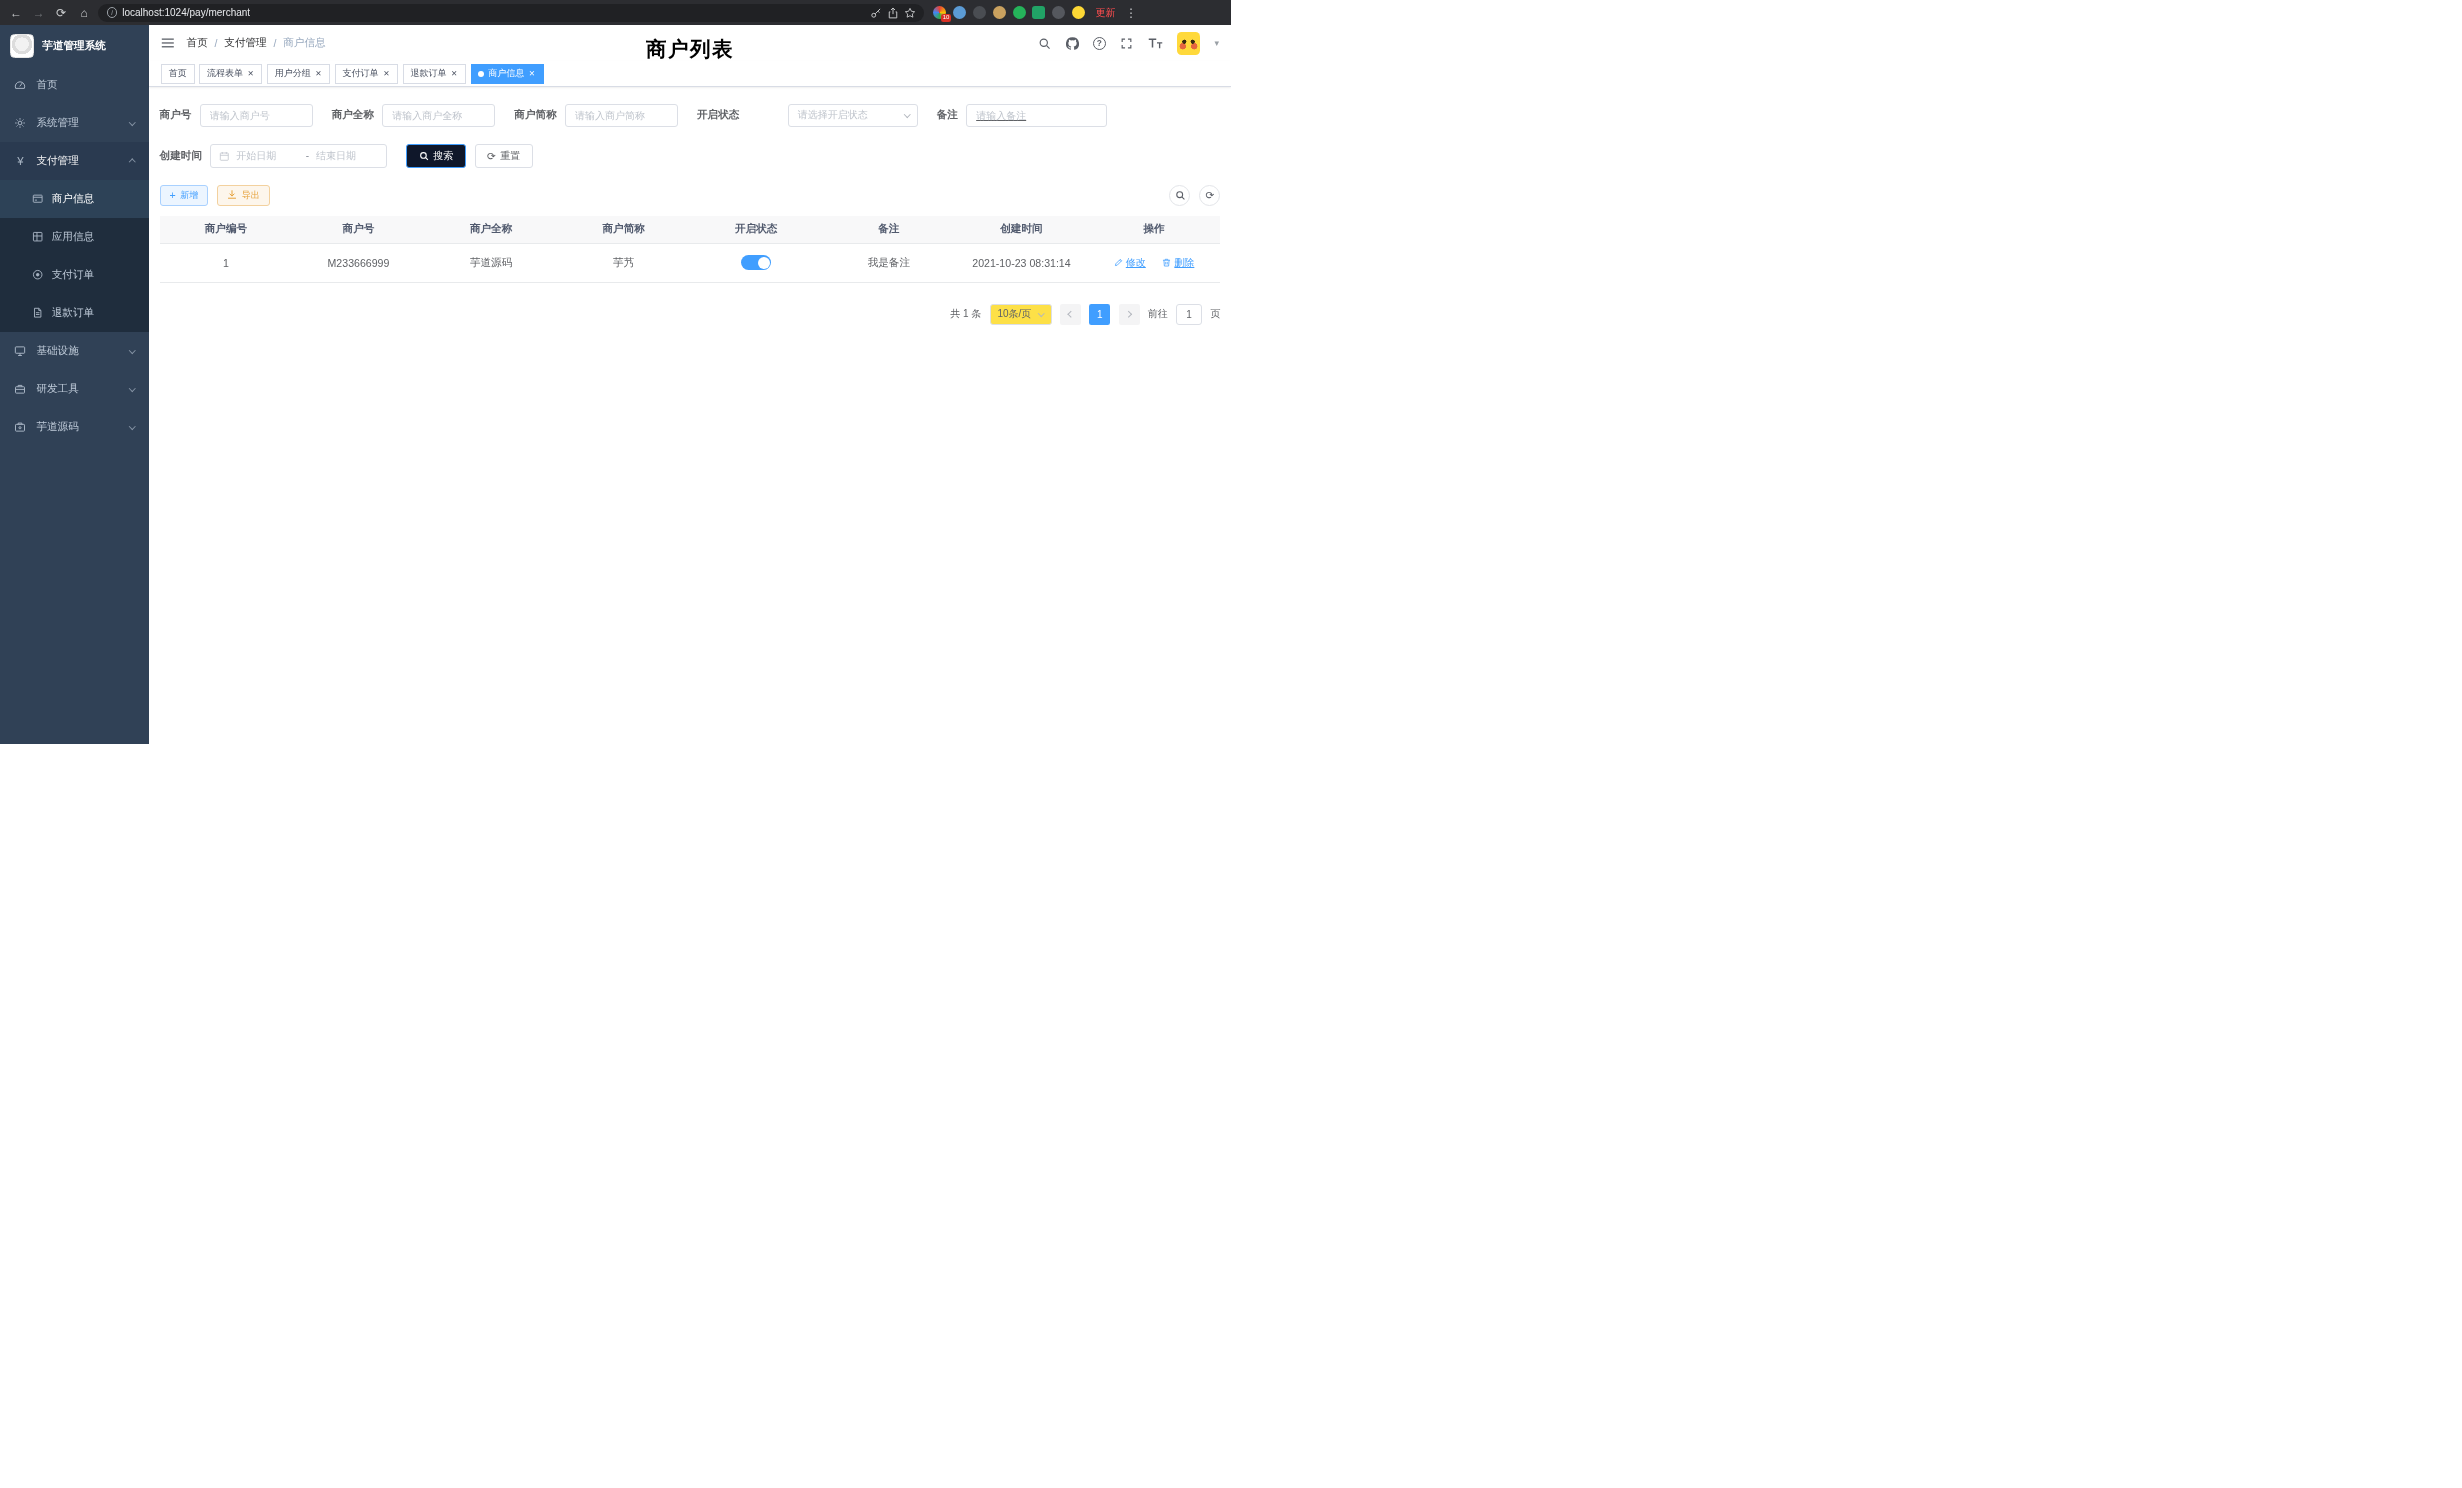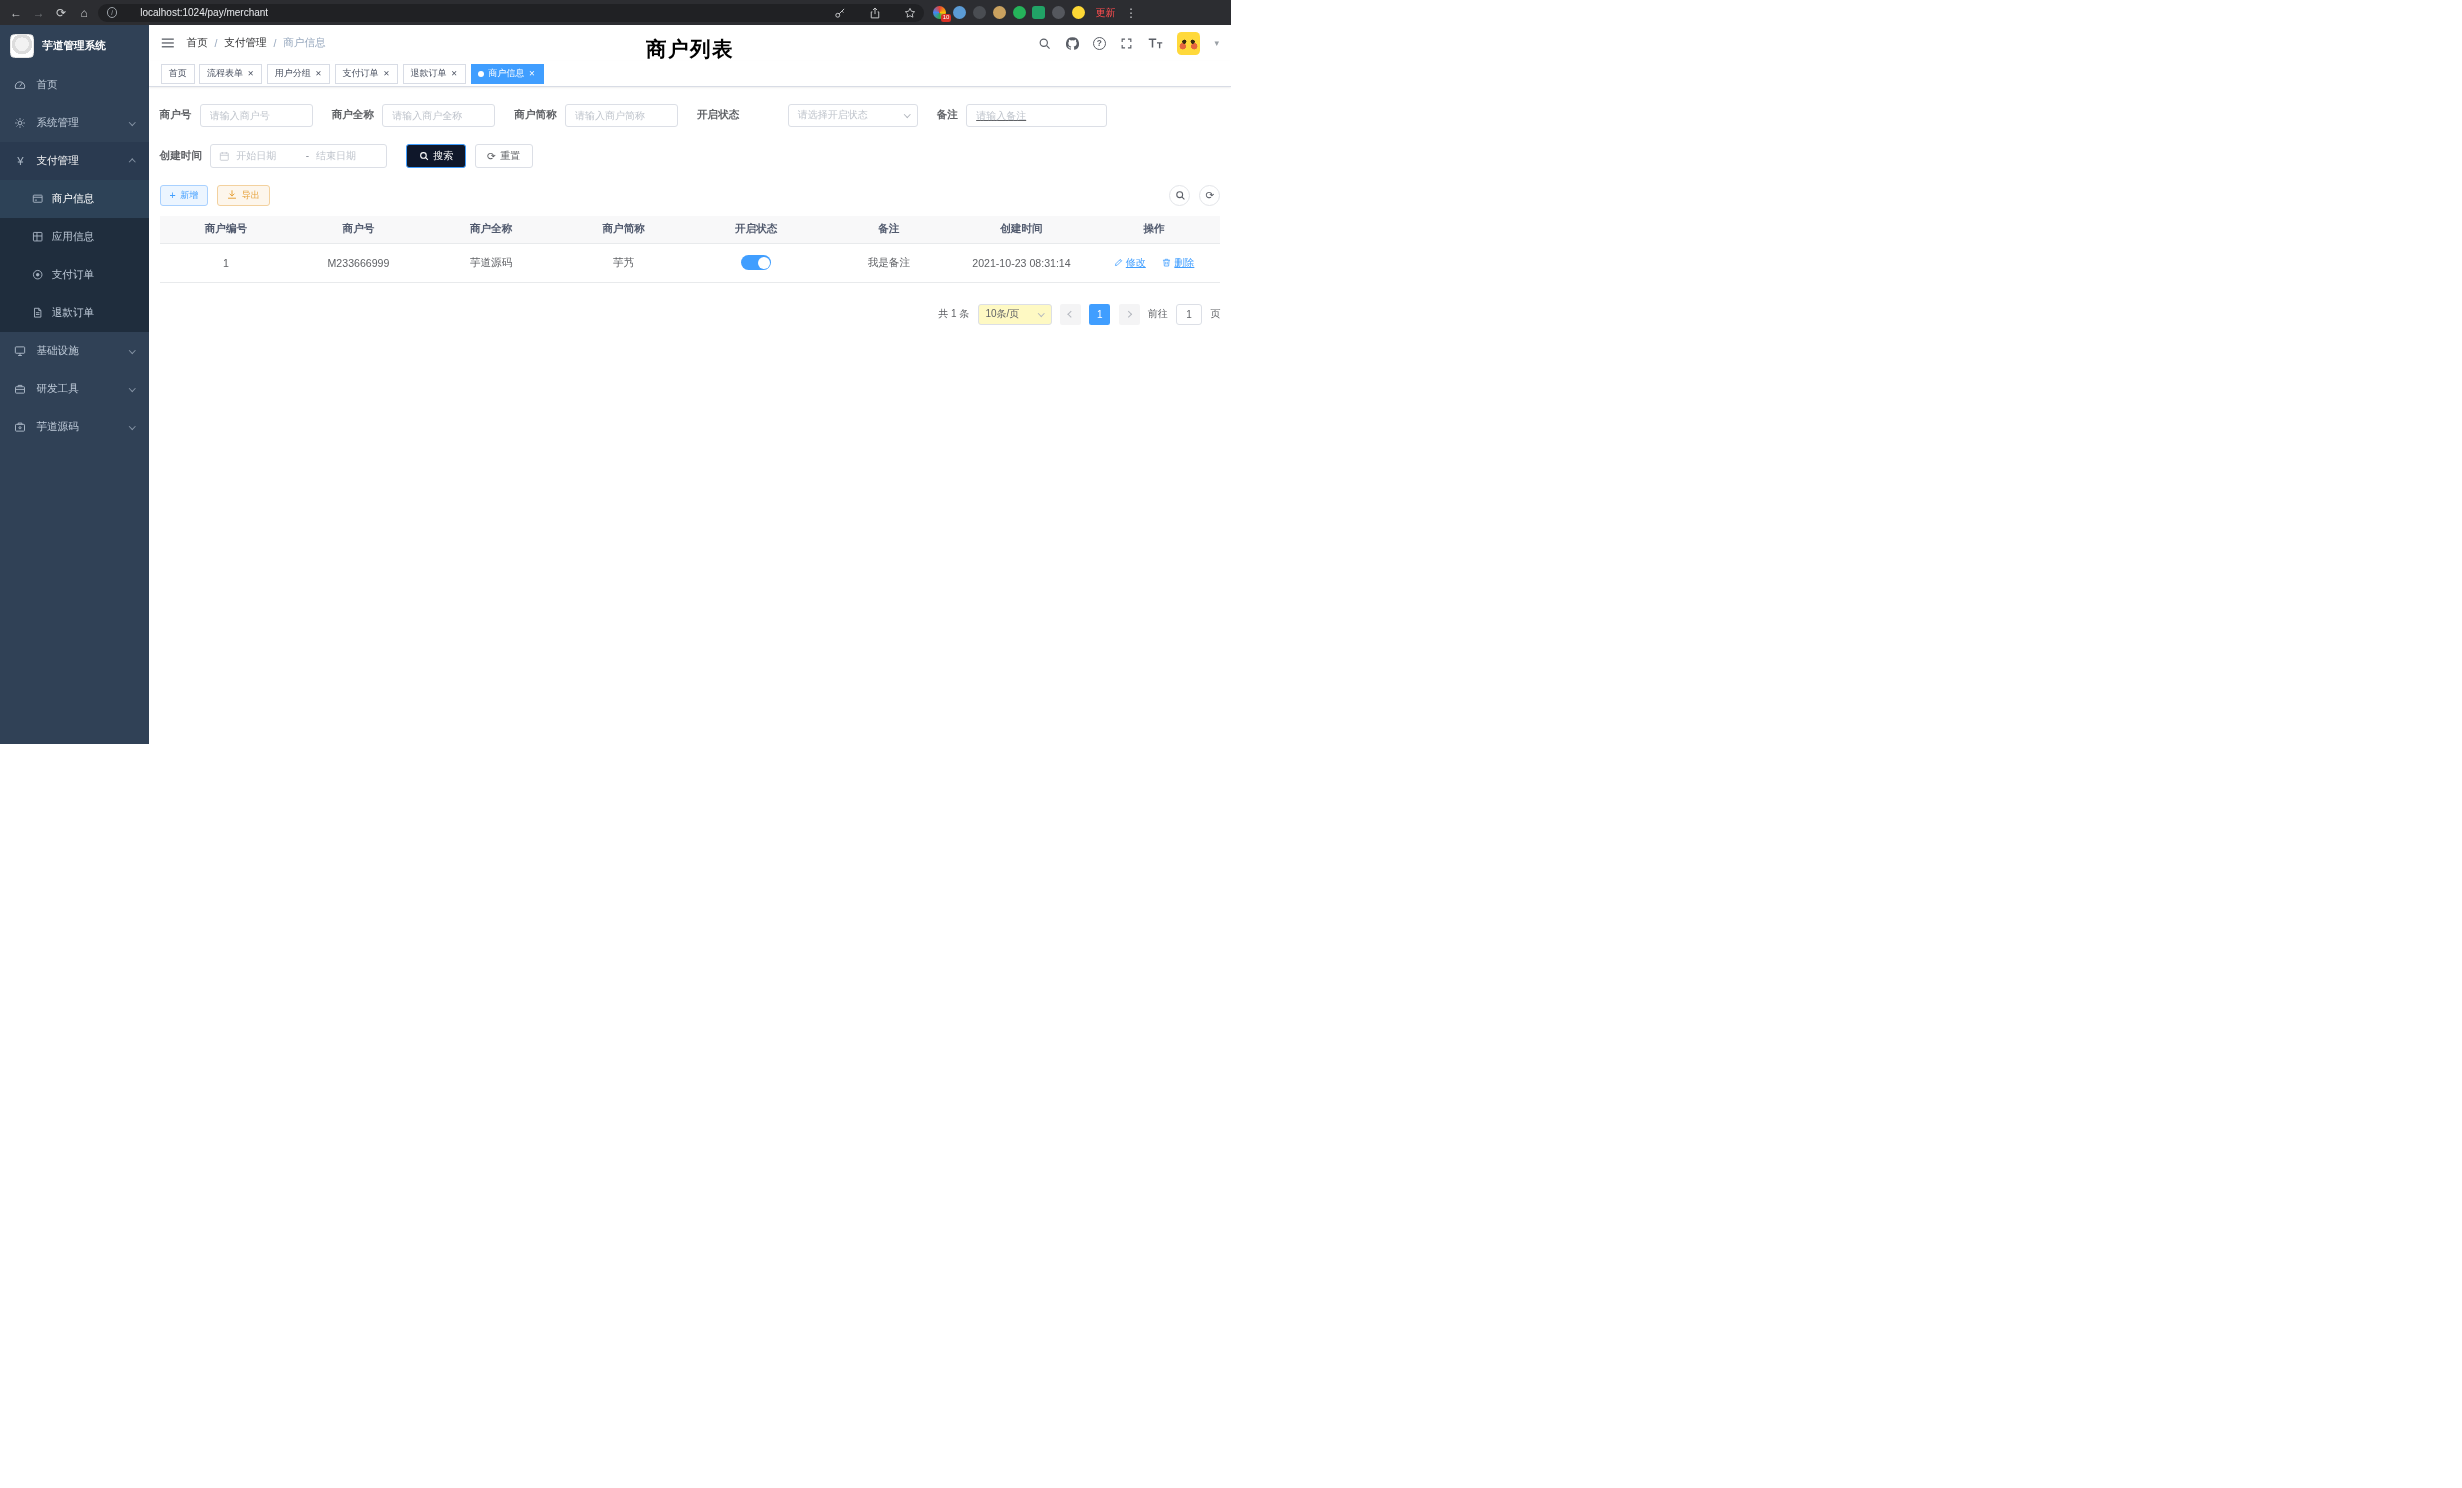--- a/index.html
+++ b/index.html
@@ -4,21 +4,21 @@
 <style>
   * { box-sizing: border-box; margin: 0; padding: 0; }
   html, body { width: 1231px; height: 744px; overflow: hidden; }
   body { font-family: "Liberation Sans", "DejaVu Sans", sans-serif; background: #fff; }
   svg { display: block; }
 
   
   .browser { height: 25px; background: #2c2d31; display: flex; align-items: center; gap: 6px; padding: 0 7.6px; }
   .nav-ic { color: #c8cacc; font-size: 12px; width: 16.7px; text-align: center; cursor: pointer; line-height: 1; }
   .nav-ic.dim { color: #6f7276; }
-  .urlbar { flex: 1 1 auto; max-width: 826px; height: 18px; background: #202124; border-radius: 10px; display: flex; align-items: center; gap: 23px; padding: 0 8.3px; color: #e8eaed; }
+  .urlbar { flex: 1 1 auto; max-width: 826px; height: 18px; background: #202124; border-radius: 10px; display: flex; align-items: center; gap: 5px; padding: 0 8.3px; color: #e8eaed; }
   .url-info { width: 10.6px; height: 10.6px; min-width: 10.6px; border: 0.8px solid #9aa0a6; border-radius: 50%; color: #9aa0a6; font-size: 6.8px; font-style: italic; display: flex; align-items: center; justify-content: center; }
   .url-text { font-size: 10px; color: #e8eaed; flex: 1; white-space: nowrap; overflow: hidden; }
   .ubar-ic { color: #c8cacc; width: 12px; height: 12px; cursor: pointer; }
   .ext-row { display: flex; align-items: center; gap: 6.8px; margin: 0 3px; }
   .ext { width: 13px; height: 13px; border-radius: 50%; position: relative; cursor: pointer; flex-shrink: 0; }
   .e1 { background: conic-gradient(#ea4335,#fbbc05,#34a853,#4285f4,#ea4335); }
   .e2 { background: #5b9bd5; }
   .e3 { background: #4a4d52; }
   .e4 { background: #c9a15f; }
   .e5 { background: #25b35a; }
@@ -109,21 +109,21 @@
 
   table.grid { width: 100%; border-collapse: collapse; table-layout: fixed; }
   .grid th { background: #f8f8f9; color: #515a6e; font-size: 10.6px; font-weight: bold; height: 27px; border-bottom: 0.8px solid #e8eaec; text-align: center; }
   .grid td { height: 39px; font-size: 10.6px; color: #606266; border-bottom: 0.8px solid #e8eaec; text-align: center; }
   .toggle { width: 30px; height: 15px; border-radius: 7.6px; background: #409EFF; position: relative; display: inline-block; cursor: pointer; vertical-align: middle; }
   .toggle::after { content: ""; position: absolute; top: 1.5px; right: 1.5px; width: 12px; height: 12px; border-radius: 50%; background: #fff; }
   .op { color: #409EFF; font-size: 10px; display: inline-flex; align-items: center; gap: 3px; margin: 0 6.8px; cursor: pointer; text-decoration: underline; }
   .op svg { width: 9px; height: 9px; }
 
   .pager { display: flex; align-items: center; justify-content: flex-end; gap: 8.3px; margin-top: 21px; font-size: 10px; color: #606266; }
-  .psel { width: 74px; height: 21px; border: 0.8px solid #dcdfe6; border-radius: 3px; display: flex; align-items: center; justify-content: space-between; padding: 0 6.8px; cursor: pointer; background: #fef9c3; }
+  .psel { width: 62px; height: 21px; border: 0.8px solid #dcdfe6; border-radius: 3px; display: flex; align-items: center; justify-content: space-between; padding: 0 6.8px; cursor: pointer; background: #fde047; }
   .pchev { display: inline-block; width: 4.5px; height: 4.5px; border-right: 1.1px solid #b4b8bf; border-bottom: 1.1px solid #b4b8bf; }
   .pchev.down { transform: rotate(45deg); margin-top: -2.3px; }
   .pchev.left { transform: rotate(135deg); margin-left: 1.5px; }
   .pchev.right { transform: rotate(-45deg); margin-right: 1.5px; }
   .pbtn { width: 21px; height: 21px; background: #f4f4f5; border-radius: 2.3px; display: flex; align-items: center; justify-content: center; cursor: pointer; }
   .pcur { width: 21px; height: 21px; background: #409EFF; color: #fff; border-radius: 2.3px; display: flex; align-items: center; justify-content: center; font-size: 10px; cursor: pointer; }
   .goto-input { width: 26px; height: 21px; border: 0.8px solid #dcdfe6; border-radius: 3px; text-align: center; font-size: 10px; color: #606266; outline: none; font-family: inherit; }
 </style>
 </head>
 <body>

